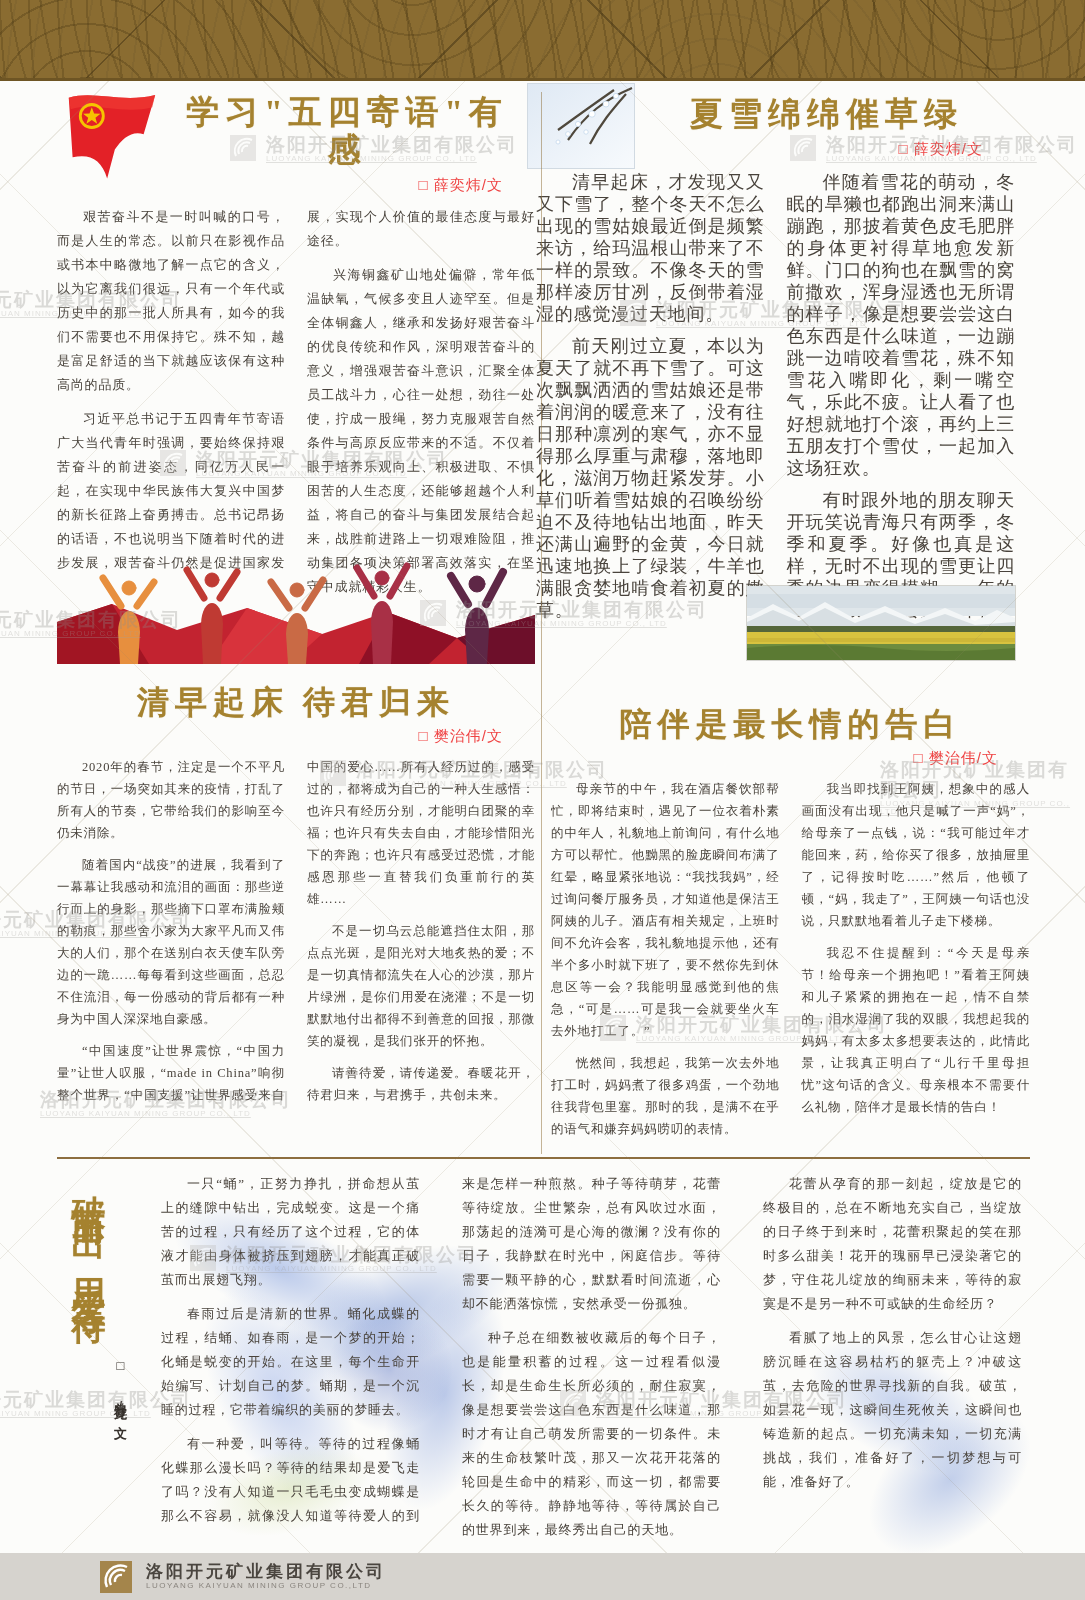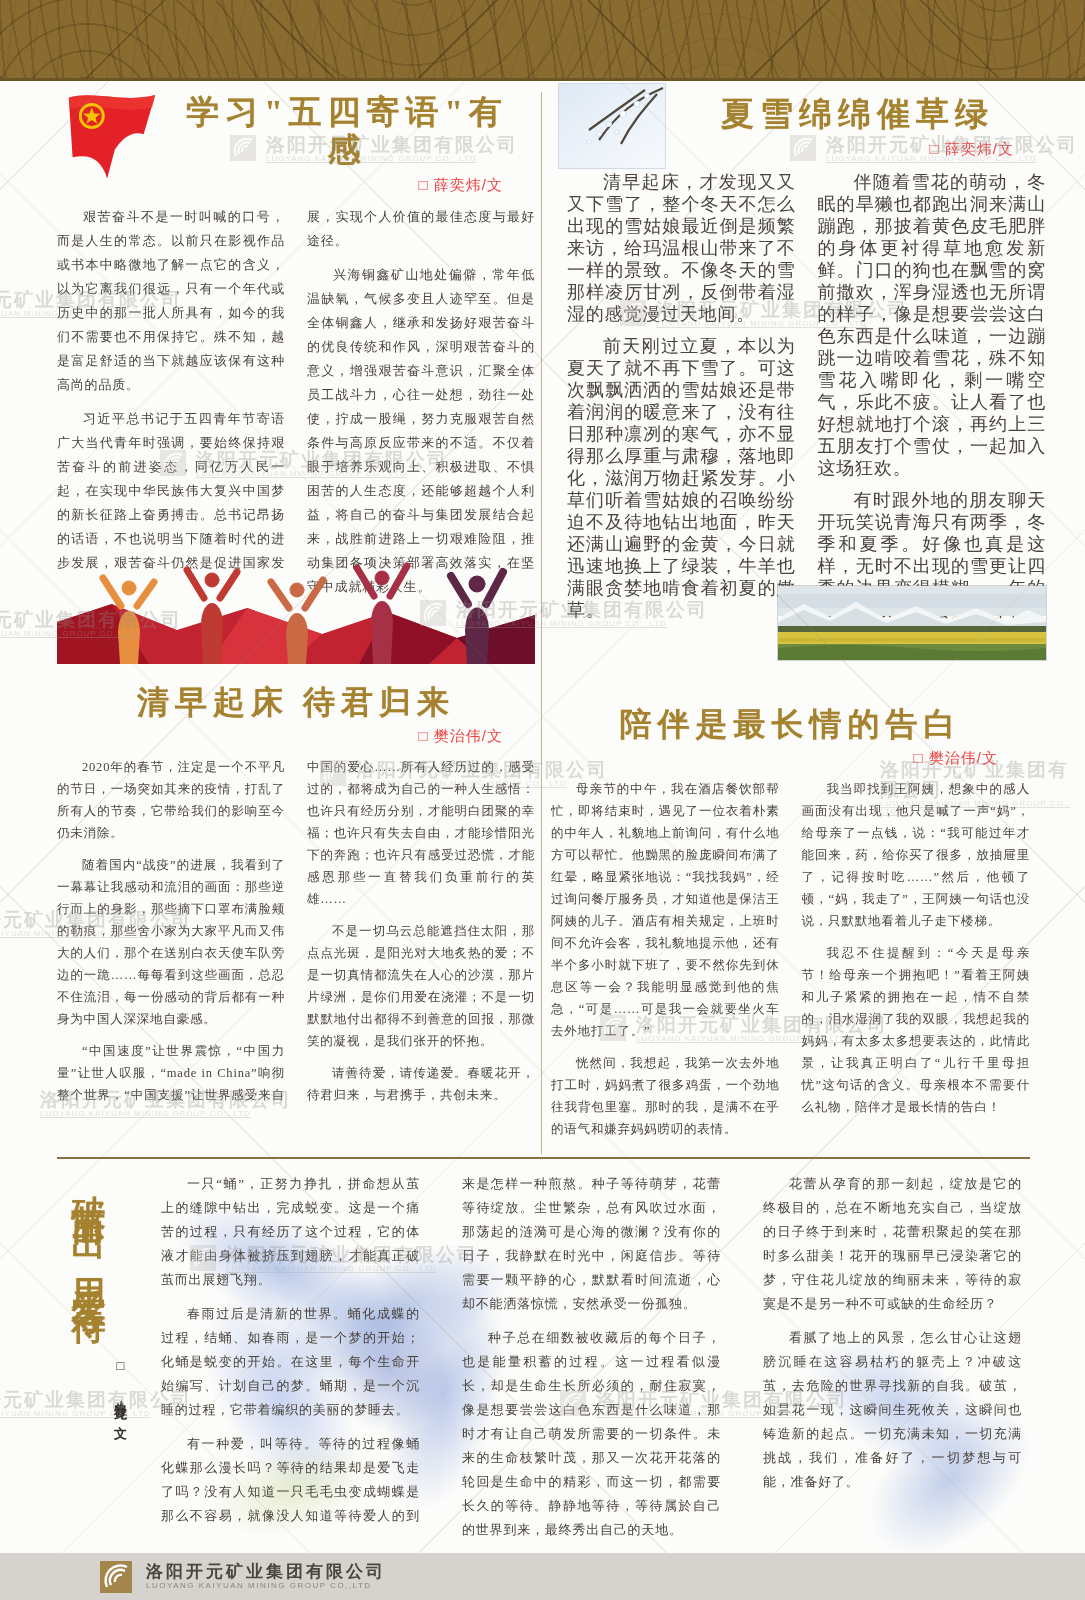--- a/index.html
+++ b/index.html
@@ -25,21 +25,21 @@
   .wm{position:absolute;z-index:4;display:flex;align-items:flex-start;gap:6px;opacity:.30;pointer-events:none;}
   .wm .wm-txt{line-height:1.05;}
   .wm .cn{font-family:"Liberation Sans",sans-serif;font-weight:bold;font-size:19px;color:#8f8d8a;letter-spacing:2px;}
   .wm .en{font-family:"Liberation Sans",sans-serif;font-size:8px;color:#a3a19d;letter-spacing:1px;text-decoration:underline;}
   
   .divider-v{position:absolute;left:541px;top:92px;width:1px;height:1062px;background:rgba(150,120,70,.55);z-index:3;}
   .rule-h{position:absolute;left:57px;top:1157px;width:973px;height:2px;background:#8d6e3f;z-index:3;}
   
   .article{position:absolute;z-index:2;}
   .a1{left:57px;top:86px;width:478px;height:580px;}
-  .a2{left:567px;top:86px;width:479px;height:580px;}
+  .a2{left:536px;top:86px;width:479px;height:580px;}
   .a3{left:57px;top:678px;width:478px;height:476px;}
   .a4{left:551px;top:700px;width:479px;height:476px;}
   .a5{left:57px;top:1168px;width:973px;height:384px;display:flex;}
   .hdr{position:relative;}
   .title{font-weight:bold;color:#a5822f;text-align:center;letter-spacing:6px;
          font-size:33px;line-height:1.15;text-shadow:0 0 1px rgba(165,130,47,.4);}
   .a1 .title{margin:8px 10px 0 112px;}
   .a2 .title{margin:10px 6px 0 108px;}
   .a3 .title,.a4 .title{margin:6px 6px 0 6px;font-size:32px;}
   .author{font-family:"Liberation Sans",sans-serif;font-weight:normal;font-size:15px;color:#ef4444;

